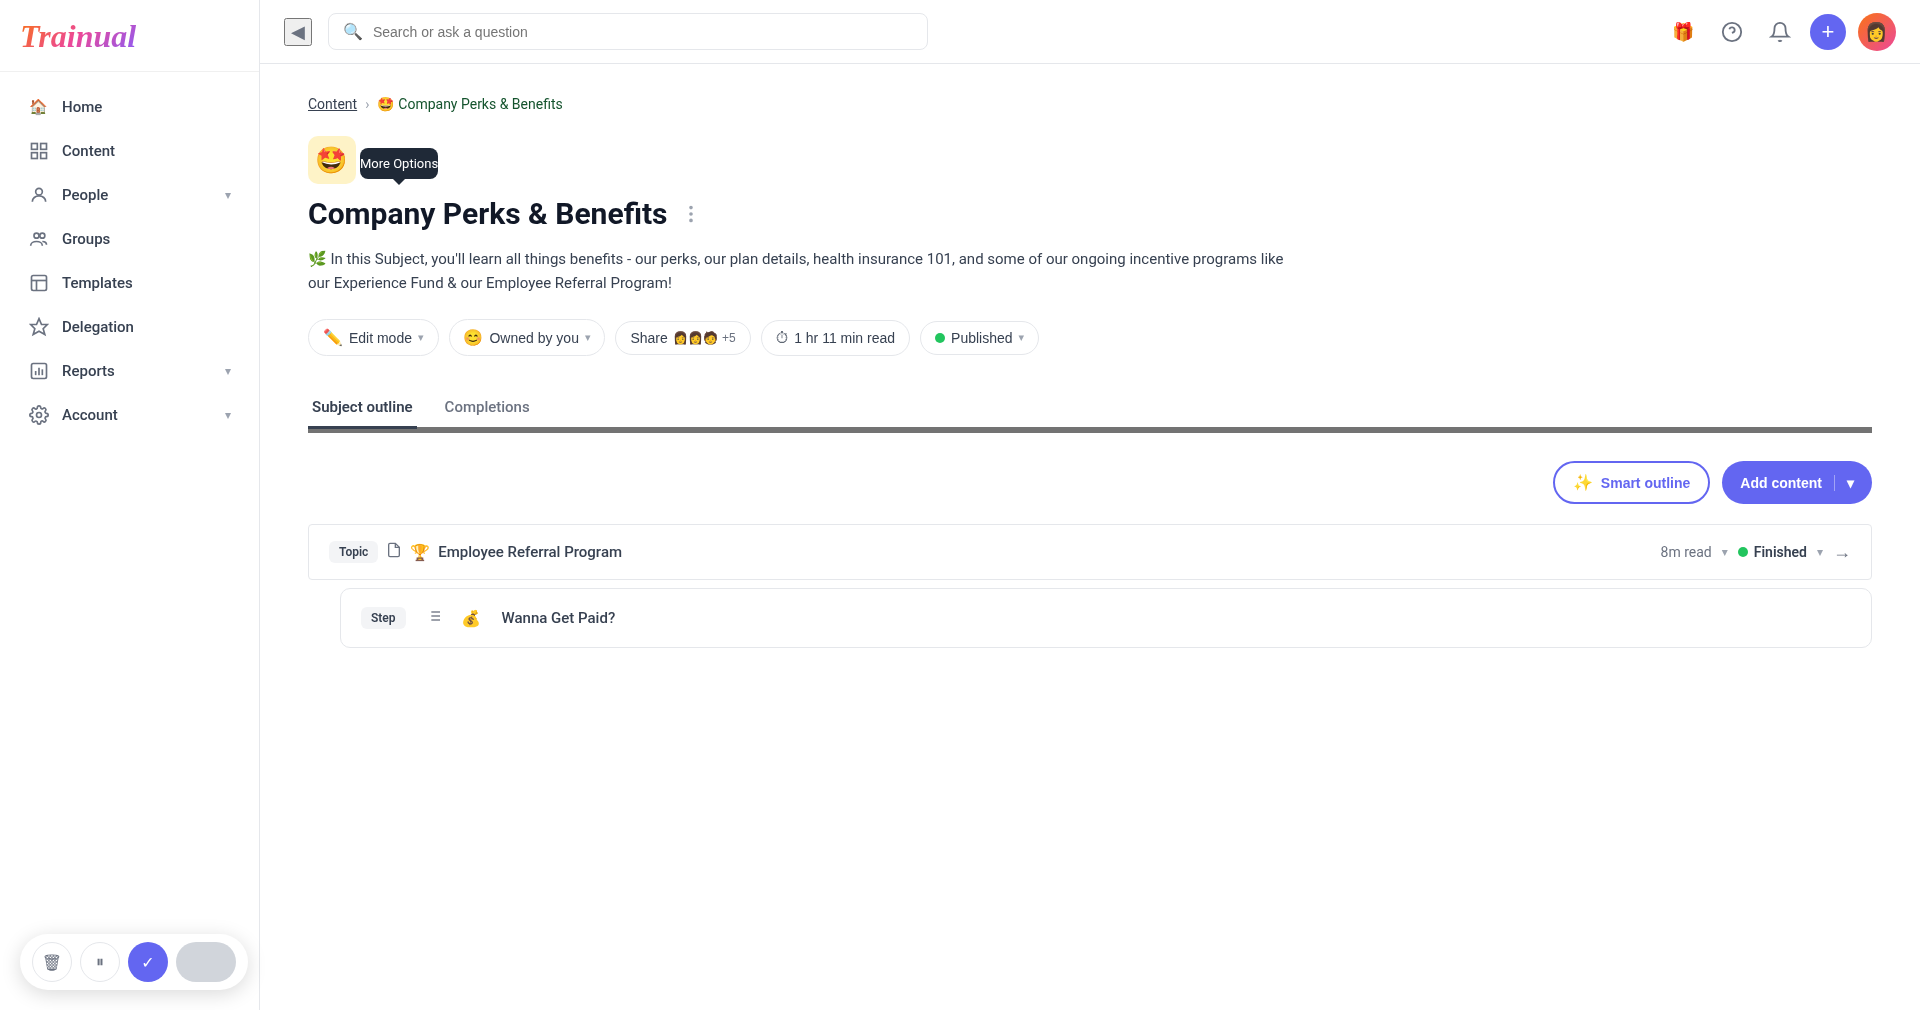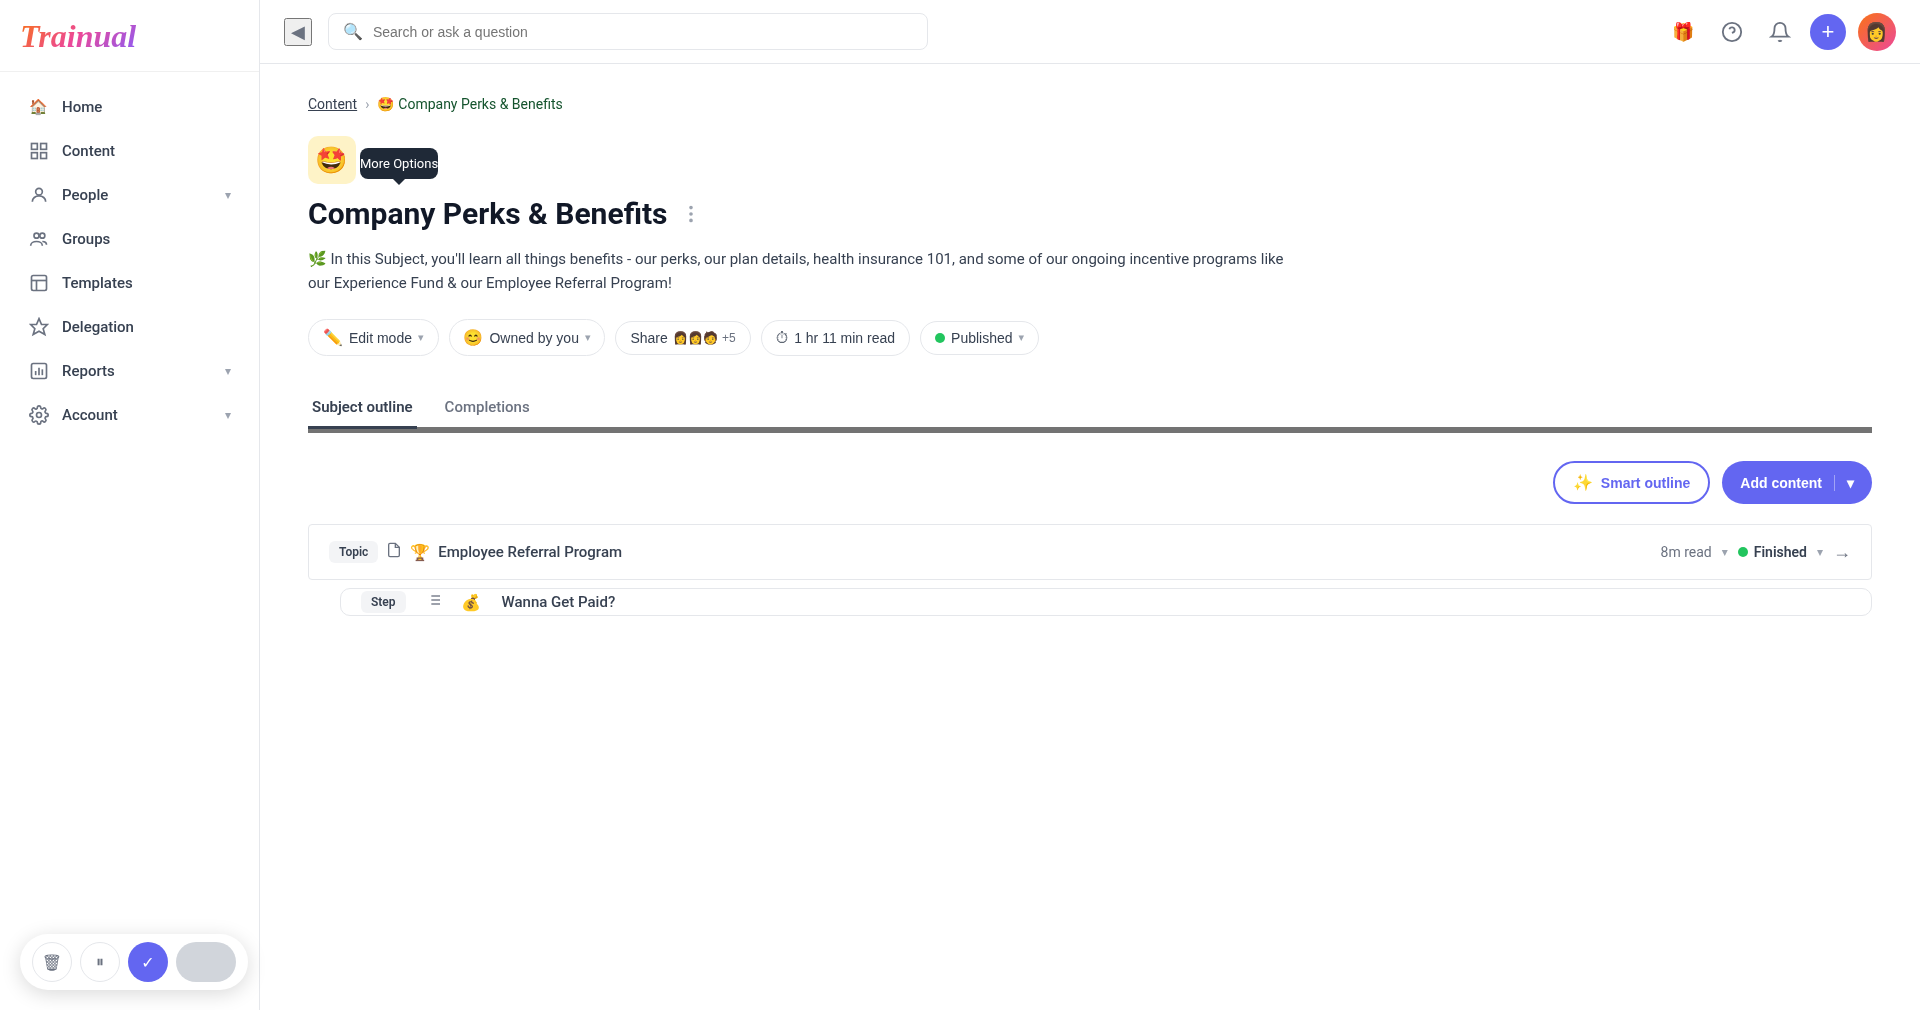--- a/index.html
+++ b/index.html
@@ -385,21 +385,21 @@
       border: none;
       cursor: pointer;
       color: #6b7280;
       font-size: 18px;
     }
 
     
     .step-row {
       display: flex;
       align-items: center;
-      padding: 2px 20px;
+      padding: 18px 20px;
       border: 1px solid #e5e7eb;
       border-radius: 10px;
       margin-bottom: 8px;
       background: #fff;
       gap: 20px;
       margin-left: 32px;
     }
     .step-badge {
       background: #f3f4f6;
       color: #374151;

